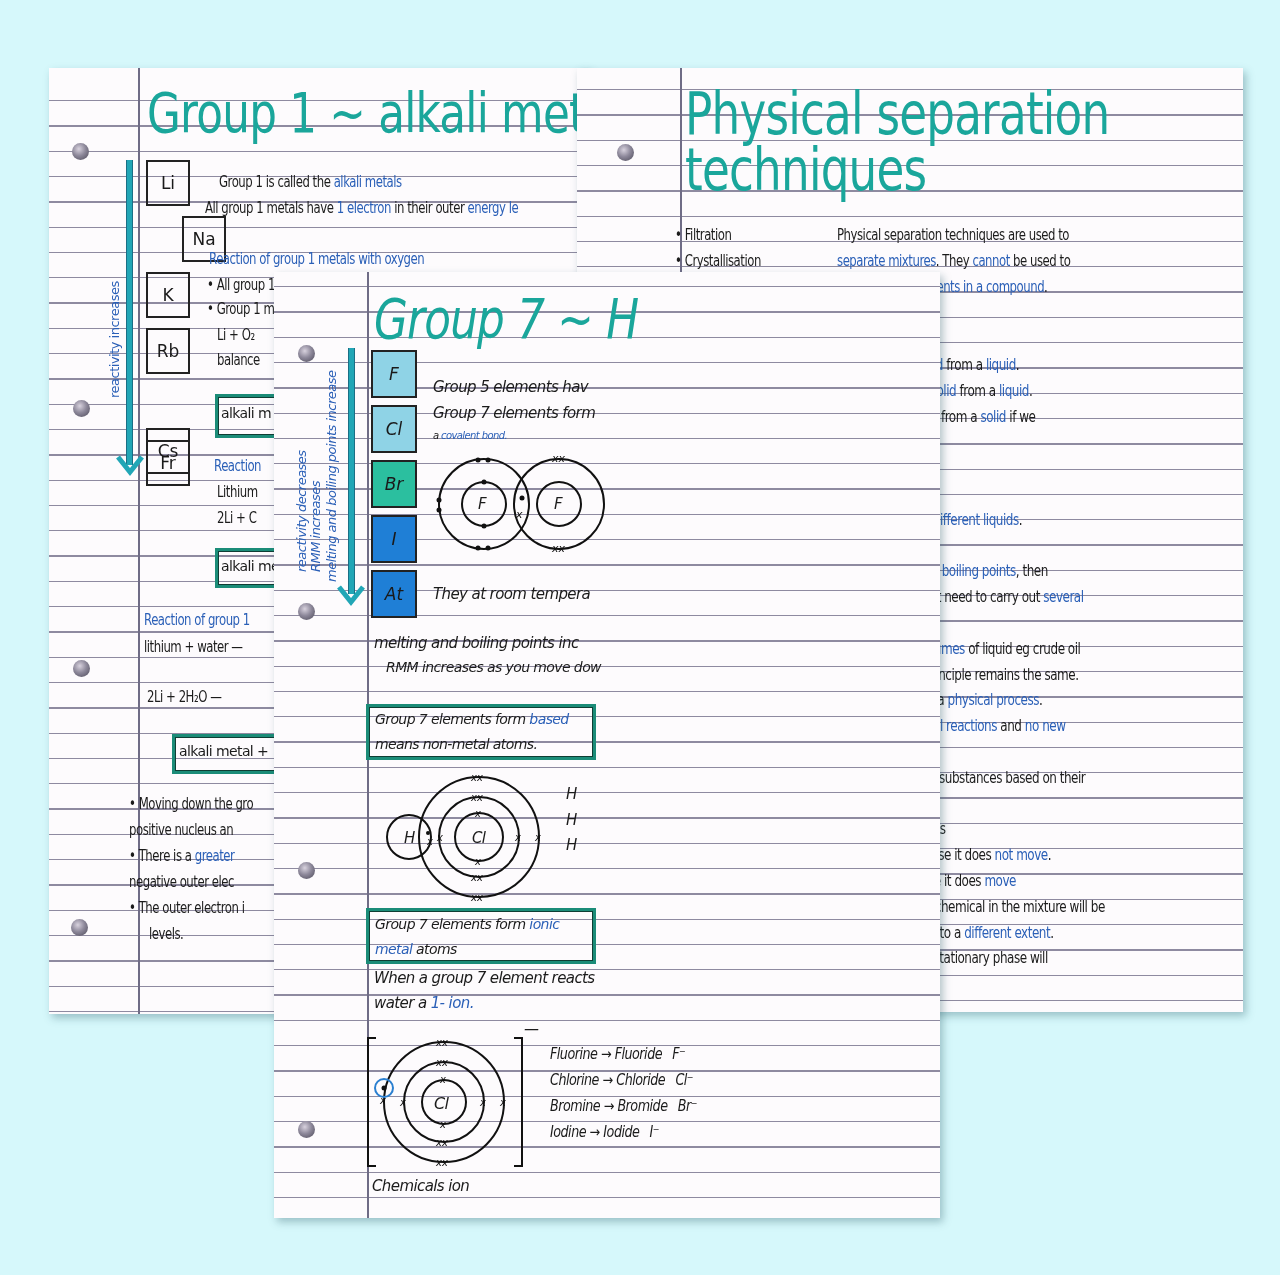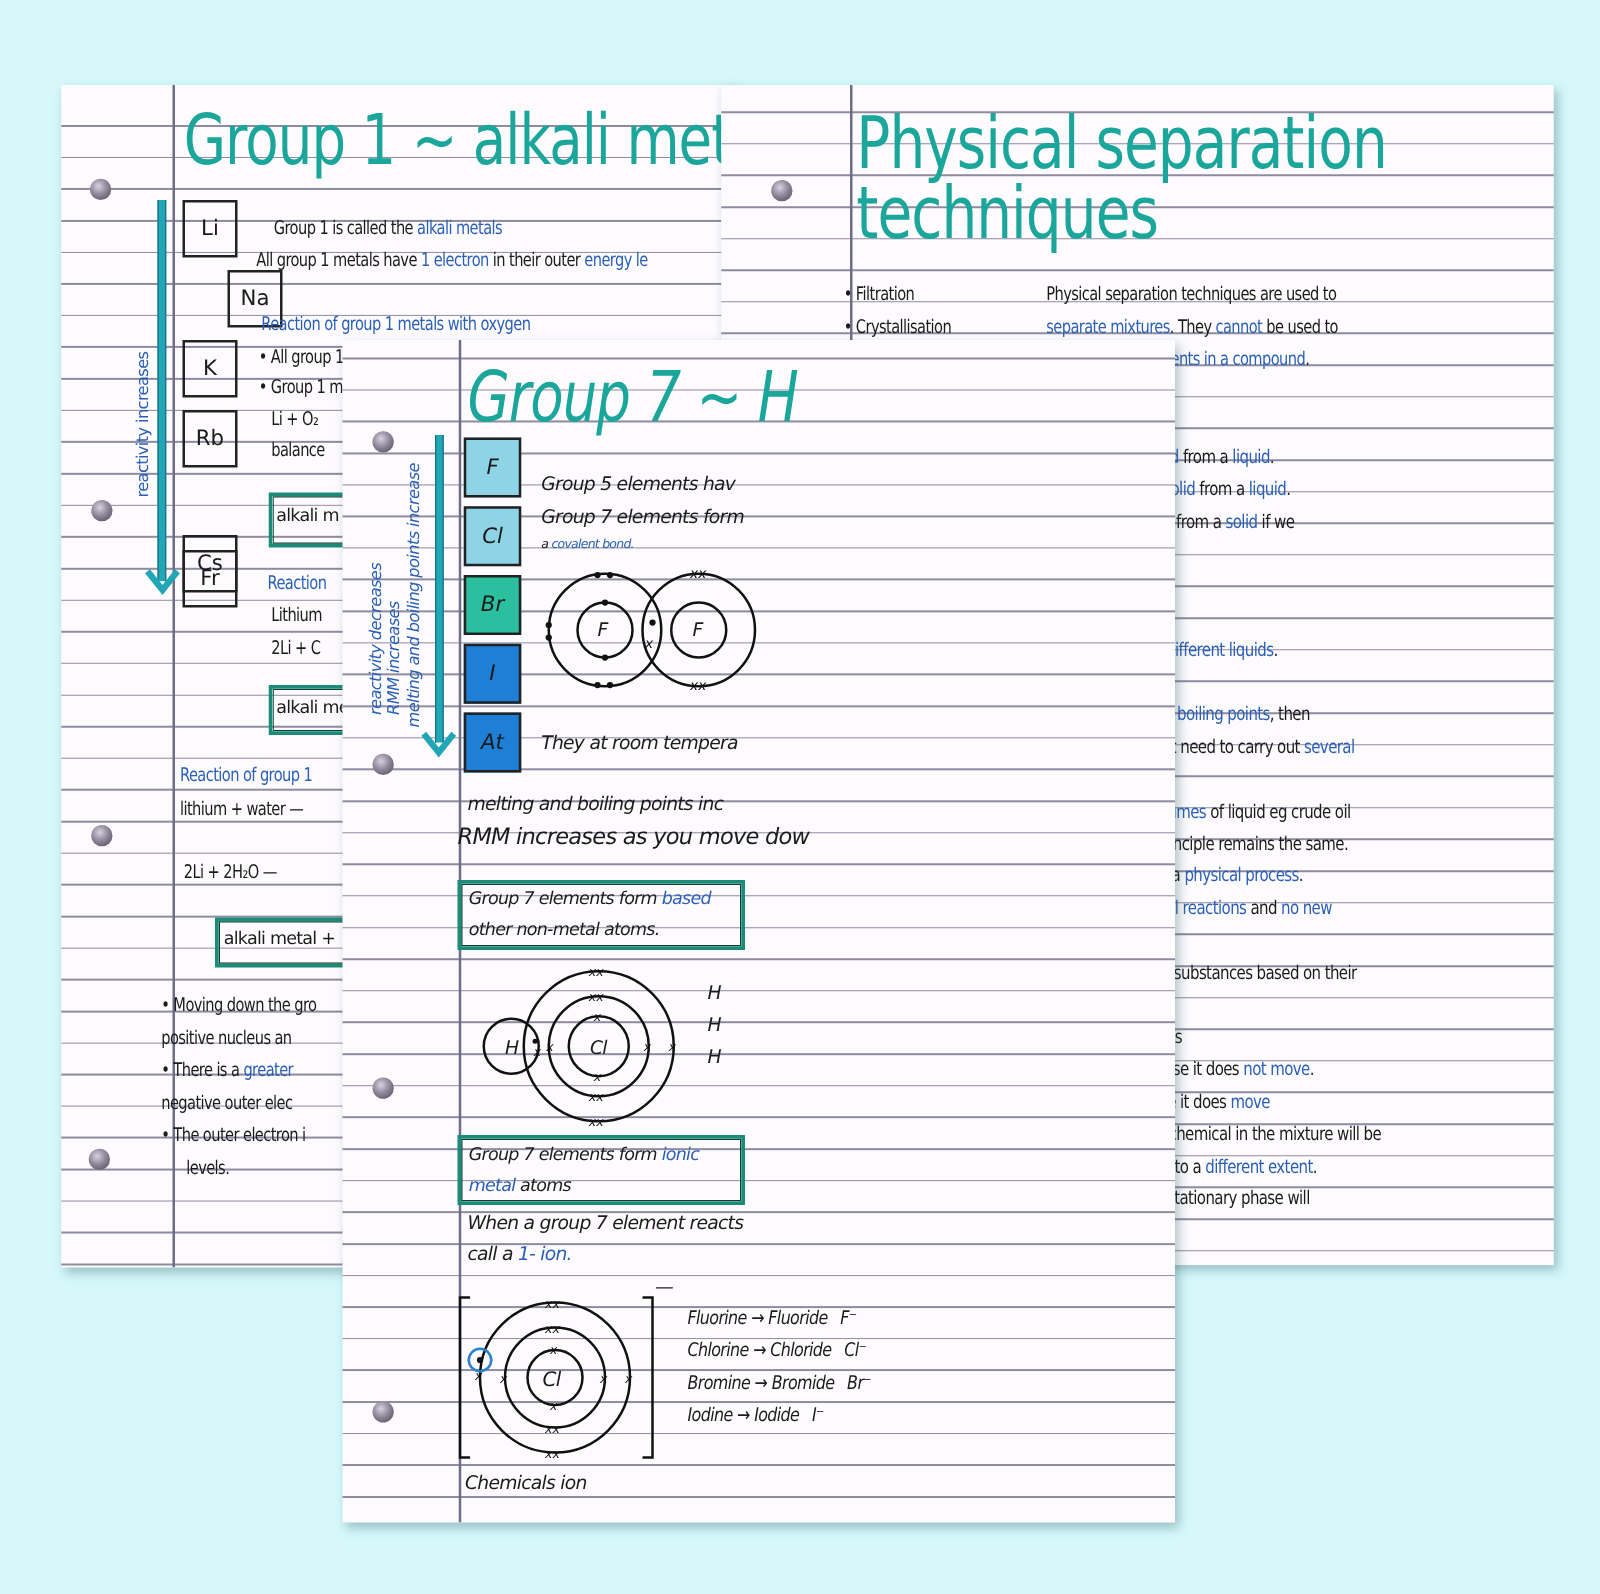--- a/index.html
+++ b/index.html
@@ -196,27 +196,27 @@
       </g>
     <text x="82" y="66" font-size="11" fill="#111">x</text>
     <text x="118" y="10" font-size="11" fill="#111">xx</text>
     <text x="118" y="100" font-size="11" fill="#111">xx</text>
   </svg>
   <div class="hw" style="left:204px;top:223px;font-size:15px;">F</div>
   <div class="hw" style="left:280px;top:223px;font-size:15px;">F</div>
 
   <div class="hw" style="left:159px;top:313px;font-size:15px;">They at room tempera</div>
   <div class="hw" style="left:100px;top:362px;font-size:15px;">melting and boiling points inc</div>
-  <div class="hw" style="left:92px;top:387px;font-size:18px;">RMM increases as you move dow</div>
+  <div class="hw" style="left:112px;top:387px;font-size:14px;">RMM increases as you move dow</div>
 
   <div class="teal-box" style="left:92px;top:432px;width:230px;height:56px;"></div>
   <div class="hw" style="left:101px;top:439px;">
     <span>Group 7 elements form </span><span class="blue">based</span>
   </div>
-  <div class="hw" style="left:101px;top:464px;">other non-metal atoms.</div>
+  <div class="hw" style="left:101px;top:464px;">means non-metal atoms.</div>
 
   <svg style="left:105px;top:495px;" width="200" height="140">
     <circle cx="30" cy="70" r="22" fill="none" stroke="#111" stroke-width="2"></circle>
     <circle cx="100" cy="70" r="60" fill="none" stroke="#111" stroke-width="2"></circle>
     <circle cx="100" cy="70" r="40" fill="none" stroke="#111" stroke-width="2"></circle>
     <circle cx="100" cy="70" r="24" fill="none" stroke="#111" stroke-width="2"></circle>
     <g font-size="10" fill="#111">
         <text x="92" y="14">xx</text>
         <text x="92" y="34">xx</text>
         <text x="96" y="50">x</text>
@@ -239,21 +239,21 @@
   <div class="teal-box" style="left:92px;top:636px;width:230px;height:56px;"></div>
   <div class="hw" style="left:101px;top:644px;">
     <span>Group 7 elements form </span><span class="blue">ionic</span>
   </div>
   <div class="hw" style="left:101px;top:669px;">
     <span class="blue">metal</span><span> atoms</span>
   </div>
 
   <div class="hw" style="left:100px;top:697px;font-size:15px;">When a group 7 element reacts</div>
   <div class="hw" style="left:100px;top:722px;font-size:15px;">
-    <span>call a </span><span class="blue">1- ion.</span>
+    <span>water a </span><span class="blue">1- ion.</span>
   </div>
 
   <svg style="left:92px;top:760px;" width="170" height="140">
     <polyline points="10,6 2,6 2,134 10,134" fill="none" stroke="#111" stroke-width="2"></polyline>
     <polyline points="148,6 156,6 156,134 148,134" fill="none" stroke="#111" stroke-width="2"></polyline>
     <circle cx="78" cy="70" r="60" fill="none" stroke="#111" stroke-width="2"></circle>
     <circle cx="78" cy="70" r="40" fill="none" stroke="#111" stroke-width="2"></circle>
     <circle cx="78" cy="70" r="22" fill="none" stroke="#111" stroke-width="2"></circle>
     <circle cx="18" cy="56" r="9" fill="none" stroke="#2a7fd0" stroke-width="2"></circle>
     <circle cx="18" cy="56" r="2.5" fill="#111"></circle>

